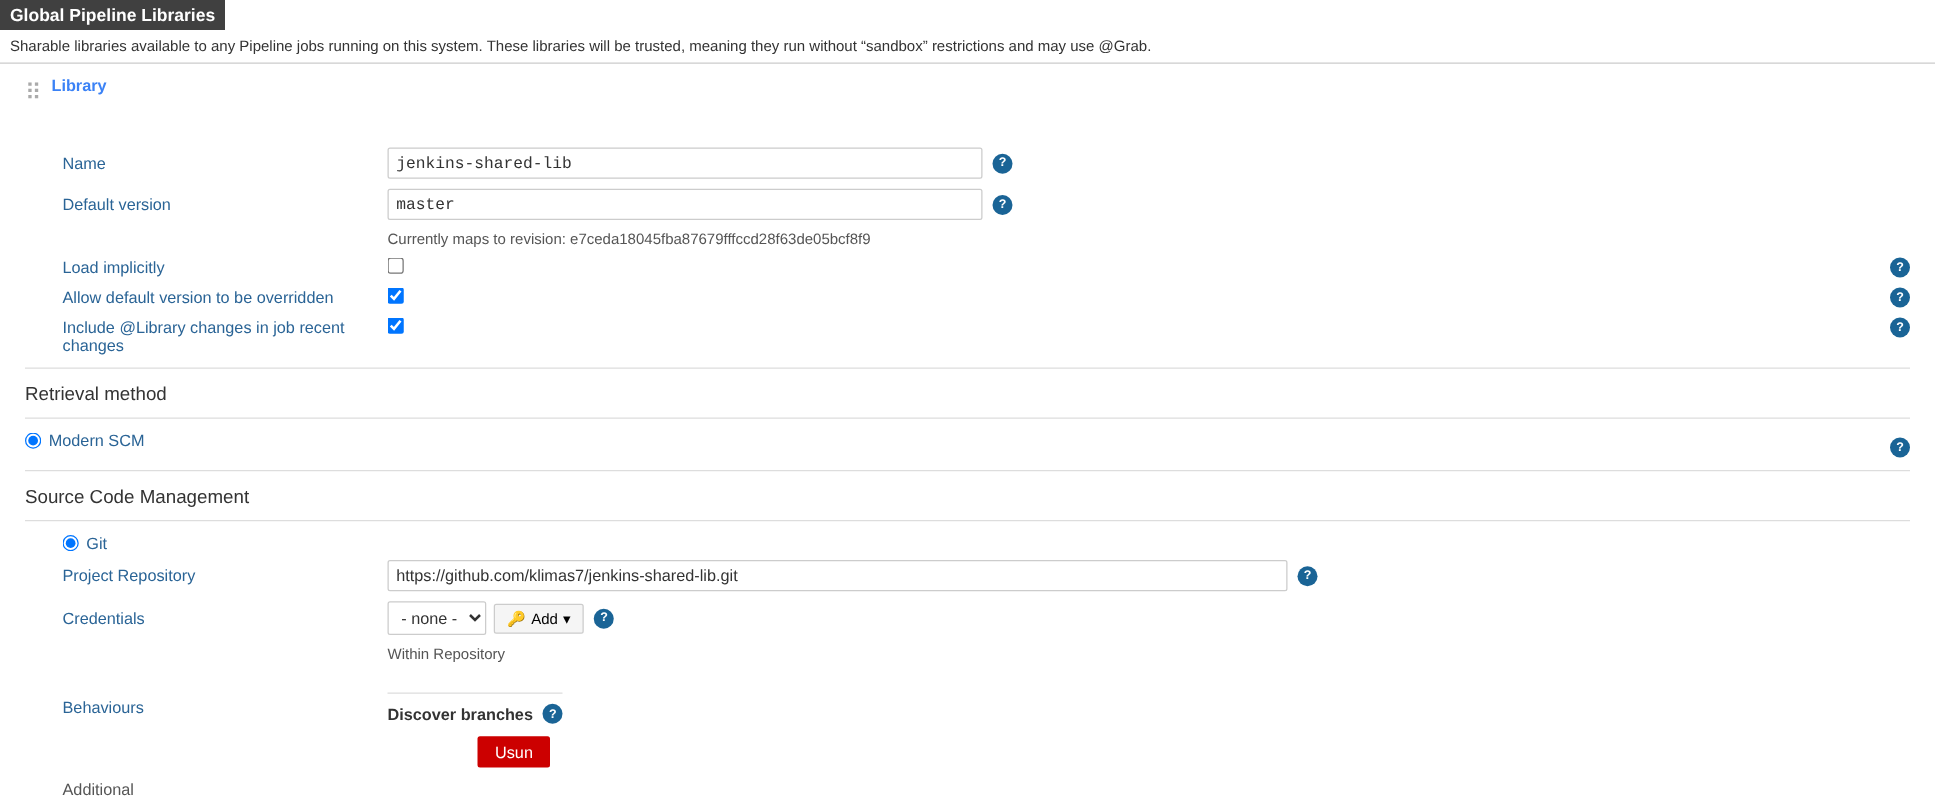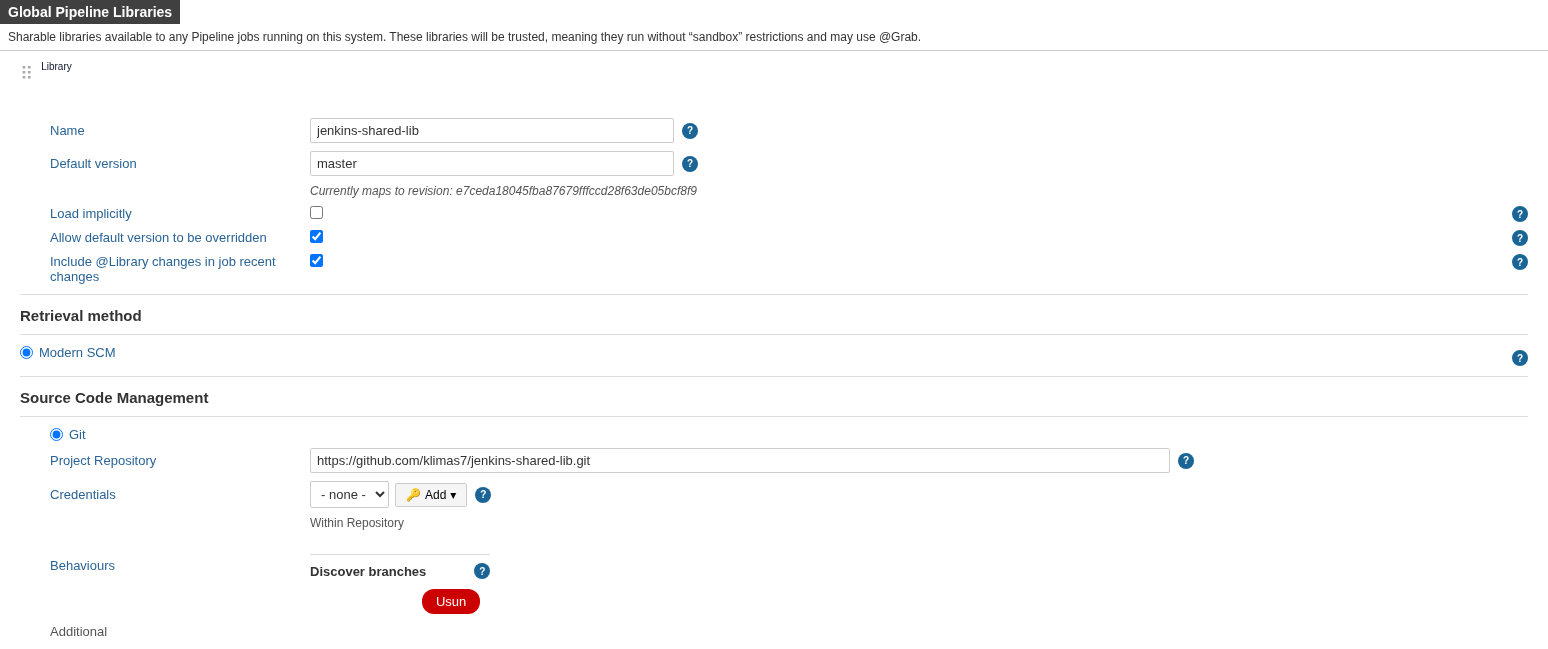--- a/index.html
+++ b/index.html
@@ -32,23 +32,23 @@
       margin-bottom: 10px;
     }
     .drag-handle {
       color: #aaa;
       font-size: 18px;
       margin-right: 8px;
       margin-top: 2px;
       cursor: grab;
     }
     .library-label {
-      font-size: 10px;
-      font-weight: normal;
-      color: #0f172a;
+      font-size: 13px;
+      font-weight: bold;
+      color: #3b82f6;
     }
     .form-section {
       margin-left: 30px;
       margin-top: 33px;
     }
     .form-row {
       display: flex;
       align-items: center;
       margin-bottom: 8px;
     }
@@ -59,24 +59,25 @@
       flex-shrink: 0;
     }
     .form-control {
       border: 1px solid #ccc;
       border-radius: 2px;
       padding: 4px 6px;
       font-size: 13px;
       color: #333;
     }
     .form-input-wide {
-      width: 364px;
+      width: 476px;
+      font-family: Liberation Mono, monospace;
     }
     .form-input-repo {
-      width: 860px;
+      width: 720px;
     }
     .help-icon {
       display: inline-flex;
       align-items: center;
       justify-content: center;
       width: 16px;
       height: 16px;
       background: #1a6496;
       color: #fff;
       border-radius: 50%;
@@ -84,38 +85,37 @@
       font-weight: bold;
       margin-left: 8px;
       cursor: pointer;
       flex-shrink: 0;
     }
     .revision-text {
       font-size: 12px;
       color: #555;
       margin-left: 260px;
       margin-bottom: 8px;
-      font-style: italic;
     }
     .checkbox-row {
       display: flex;
       align-items: flex-start;
       margin-bottom: 8px;
     }
     .checkbox-row input[type="checkbox"] {
       margin: 0;
     }
     .section-divider {
       border: none;
       border-top: 1px solid #ddd;
       margin: 10px 0;
     }
     .section-title {
       font-size: 15px;
-      font-weight: bold;
+      font-weight: normal;
       color: #333;
       margin: 12px 0 6px 0;
     }
     .radio-row {
       display: flex;
       align-items: center;
       margin-bottom: 6px;
     }
     .radio-row input[type="radio"] {
       margin-right: 6px;
@@ -140,21 +140,21 @@
       font-size: 12px;
       cursor: pointer;
       display: flex;
       align-items: center;
       gap: 4px;
     }
     .btn-usun {
       background: #cc0000;
       color: #fff;
       border: none;
-      border-radius: 12px;
+      border-radius: 2px;
       padding: 5px 14px;
       font-size: 13px;
       cursor: pointer;
       float: right;
       margin-right: 10px;
       margin-top: 4px;
     }
     .within-repository {
       font-size: 12px;
       color: #555;
@@ -165,21 +165,20 @@
       font-weight: bold;
       color: #333;
     }
     .discover-row {
       display: flex;
       align-items: center;
       justify-content: space-between;
       border-top: 1px solid #ddd;
       padding-top: 8px;
       margin-top: 4px;
-      gap: 40px;
     }
     .additional-label {
       color: #555;
       font-size: 13px;
       margin-top: 10px;
     }
     .select-control {
       border: 1px solid #ccc;
       border-radius: 2px;
       padding: 4px 6px;

